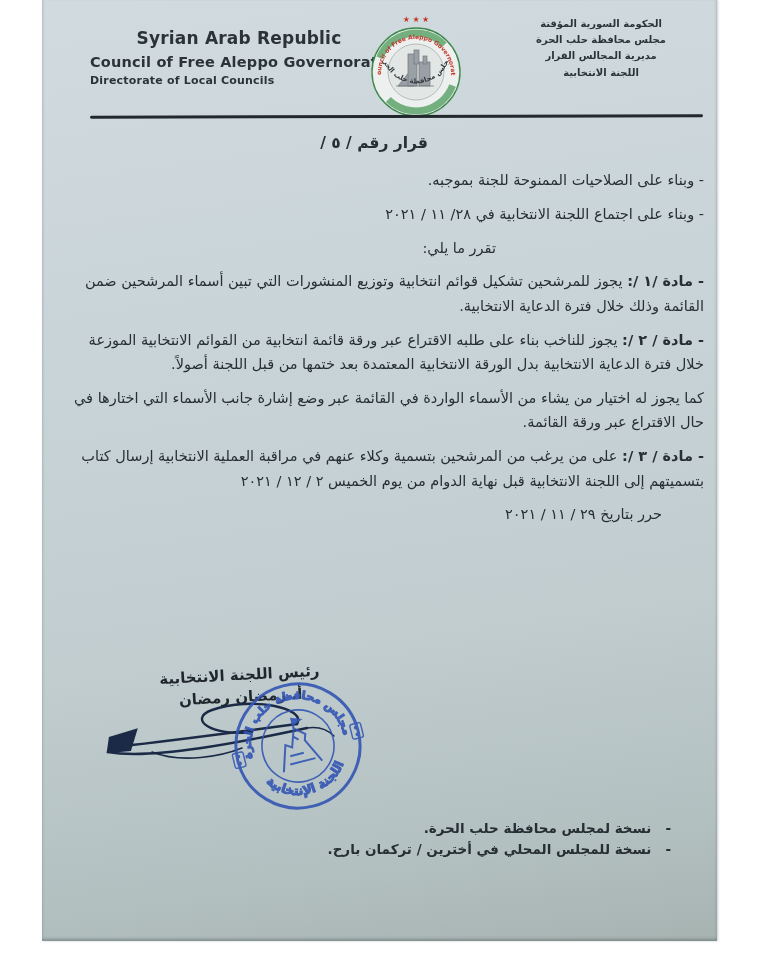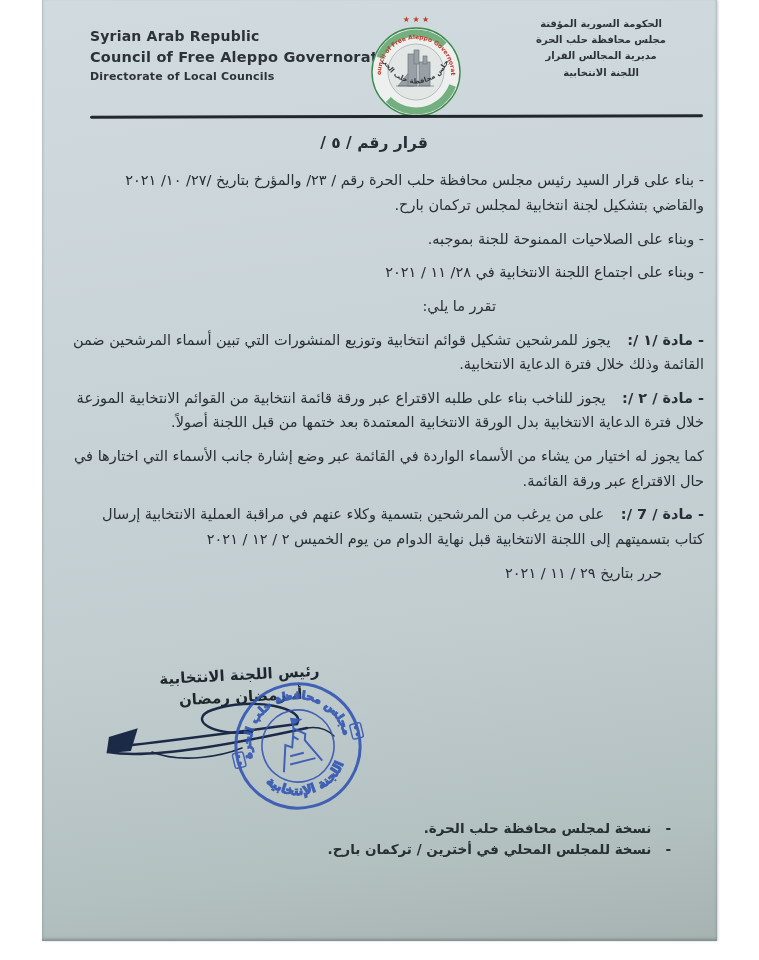--- a/index.html
+++ b/index.html
@@ -10,41 +10,41 @@
   .paper{
     position:absolute;left:42px;top:0;width:675px;height:941px;
     background:linear-gradient(172deg,#d1dbdf 0%,#c9d4d8 35%,#c1cdcf 65%,#b3c0c0 88%,#a6b3b1 100%);
     box-shadow:inset 0 -2px 3px rgba(90,100,100,.5), 1px 0 2px rgba(120,130,135,.4);
   }
   
   .hdr-en{
     position:absolute;left:48px;top:26px;color:#2c3338;line-height:1.5;
     font-weight:bold;letter-spacing:.2px;
   }
-  .hdr-en .l1{font-size:14px;}
+  .hdr-en .l1{font-size:17px;text-align:center;}
   .hdr-en .l2{font-size:14.5px;}
   .hdr-en .l3{font-size:11px;}
   .hdr-ar{
     position:absolute;right:16px;top:16px;direction:rtl;text-align:center;
     color:#2c3338;font-size:10px;font-weight:bold;line-height:1.62;width:200px;
   }
   .emblem{position:absolute;left:318px;top:10px;width:112px;height:108px;}
   .divider{
     position:absolute;left:48px;right:14px;top:115px;height:3px;background:#22282c;
     transform:rotate(-.12deg);border-radius:2px;
   }
   
   .body-txt{
     position:absolute;top:130px;right:13px;left:30px;direction:rtl;text-align:right;
     color:#272f35;font-size:14.5px;line-height:1.7;
   }
   .body-txt p{margin:0 0 9px 0;}
   .doc-title{font-weight:bold;font-size:15.5px;text-align:center;transform:translateX(-14px);margin-bottom:12px !important;}
   .decide{font-weight:normal;margin-left:0;margin-right:208px !important;}
-  .art b{margin-left:12px;}
+  .art b{margin-left:0;}
   .issued{margin-right:42px !important;margin-top:4px;}
   
   .sig-block{
     position:absolute;left:88px;top:666px;width:220px;direction:rtl;text-align:center;
     color:#1f262c;font-weight:bold;transform:rotate(-3deg);
   }
   .sig-title{font-size:15px;}
   .sig-name{font-size:15px;margin-top:4px;}
   .sig-scribble{position:absolute;left:50px;top:690px;width:250px;height:100px;}
   .stamp{position:absolute;left:186px;top:676px;width:140px;height:140px;opacity:.9;}
@@ -98,40 +98,39 @@
     <div>مجلس محافظة حلب الحرة</div>
     <div>مديرية المجالس القرار</div>
     <div>اللجنة الانتخابية</div>
   </div>
 
   <div class="divider"></div>
 
   <div class="body-txt">
     <p class="doc-title">قرار رقم / ٥ /</p>
 
-    <p>- بناء على قرار السيد رئيس مجلس محافظة حلب الحرة رقم / ٢٣/ والمؤرخ بتاريخ /٢٧/ ١٠/ ٢٠٢١ والقاضي بتشكيل لجنة انتخابية لمجلس تركمان بارح.</p>
     <p>- وبناء على الصلاحيات الممنوحة للجنة بموجبه.</p>
     <p>- وبناء على اجتماع اللجنة الانتخابية في ٢٨/ ١١ / ٢٠٢١</p>
 
     <p class="decide">تقرر ما يلي:</p>
 
     <p class="art">
       <b>- مادة /١ /:</b>
       <span>يجوز للمرشحين تشكيل قوائم انتخابية وتوزيع المنشورات التي تبين أسماء المرشحين ضمن القائمة وذلك خلال فترة الدعاية الانتخابية.</span>
     </p>
 
     <p class="art">
       <b>- مادة / ٢ /:</b>
       <span>يجوز للناخب بناء على طلبه الاقتراع عبر ورقة قائمة انتخابية من القوائم الانتخابية الموزعة خلال فترة الدعاية الانتخابية بدل الورقة الانتخابية المعتمدة بعد ختمها من قبل اللجنة أصولاً.</span>
     </p>
 
     <p>كما يجوز له اختيار من يشاء من الأسماء الواردة في القائمة عبر وضع إشارة جانب الأسماء التي اختارها في حال الاقتراع عبر ورقة القائمة.</p>
 
     <p class="art">
-      <b>- مادة / 7 /:</b>
+      <b>- مادة / ٣ /:</b>
       <span>على من يرغب من المرشحين بتسمية وكلاء عنهم في مراقبة العملية الانتخابية إرسال كتاب بتسميتهم إلى اللجنة الانتخابية قبل نهاية الدوام من يوم الخميس ٢ / ١٢ / ٢٠٢١</span>
     </p>
 
 
     <p class="issued">حرر بتاريخ ٢٩ / ١١ / ٢٠٢١</p>
   </div>
 
   <div class="sig-block">
     <div class="sig-title">رئيس اللجنة الانتخابية</div>
     <div class="sig-name">أ. رمضان رمضان</div>

